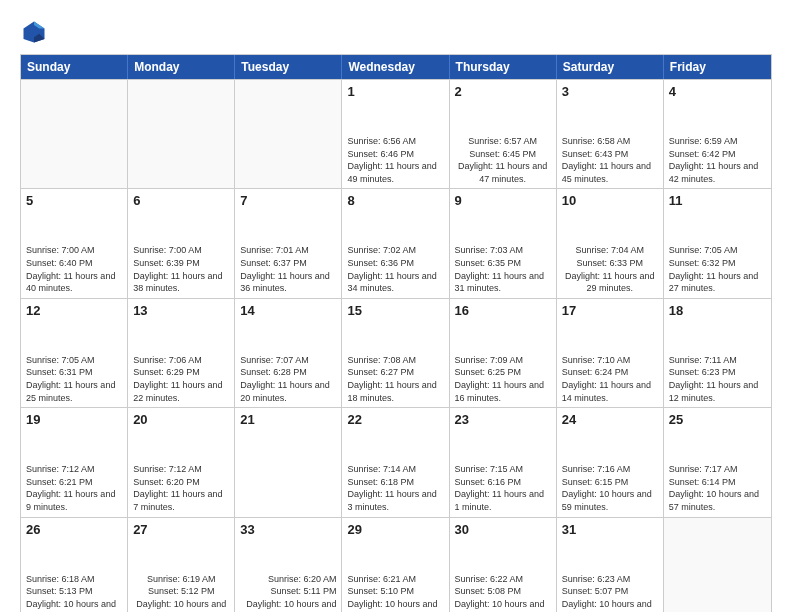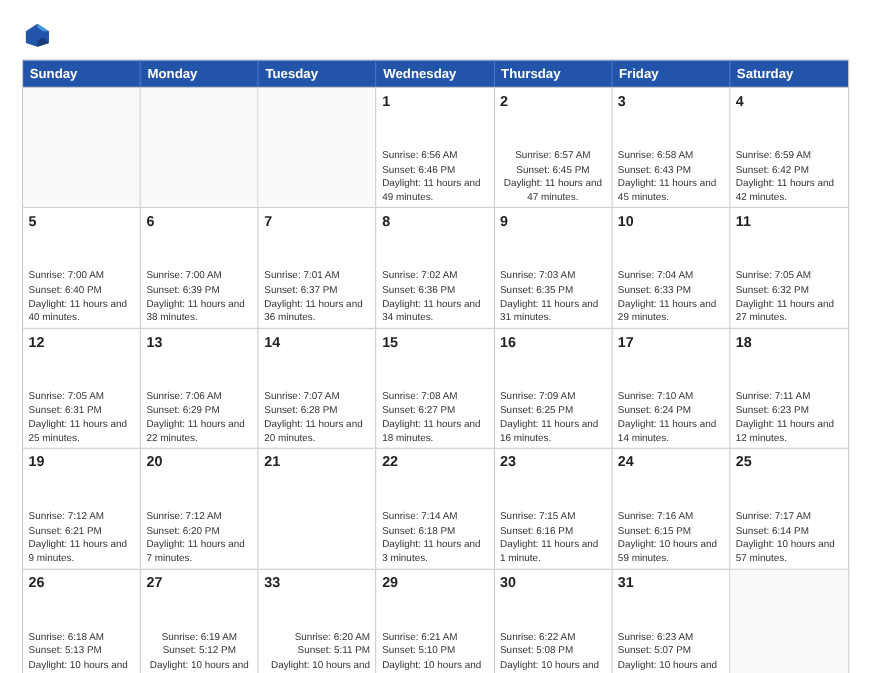--- a/index.html
+++ b/index.html
@@ -128,22 +128,22 @@
     </div>
   </div>
 
   <div class="calendar">
     <div class="cal-header-row">
     <div class="cal-header-cell">Sunday</div>
         <div class="cal-header-cell">Monday</div>
         <div class="cal-header-cell">Tuesday</div>
         <div class="cal-header-cell">Wednesday</div>
         <div class="cal-header-cell">Thursday</div>
+        <div class="cal-header-cell">Saturday</div>
         <div class="cal-header-cell">Friday</div>
-        <div class="cal-header-cell">Saturday</div>
       </div>
     <div class="cal-body">
     <div class="cal-row">
           <div class="cal-cell empty"></div>
           <div class="cal-cell empty"></div>
           <div class="cal-cell empty"></div>
           <div class="cal-cell">
             <span class="day-num">1</span>
             <div class="cell-info" style="white-space: pre-line;">Sunrise: 6:56 AM
 Sunset: 6:46 PM
@@ -194,21 +194,21 @@
 Daylight: 11 hours and 34 minutes.</div>
           </div>
           <div class="cal-cell">
             <span class="day-num">9</span>
             <div class="cell-info" style="white-space: pre-line;">Sunrise: 7:03 AM
 Sunset: 6:35 PM
 Daylight: 11 hours and 31 minutes.</div>
           </div>
           <div class="cal-cell">
             <span class="day-num">10</span>
-            <div class="cell-info" style="white-space: pre-line;">Sunrise: 7:04 AM
+            <div class="cell-info" style="white-space: pre-line; text-align: center;">Sunrise: 7:04 AM
 Sunset: 6:33 PM
 Daylight: 11 hours and 29 minutes.</div>
           </div>
           <div class="cal-cell">
             <span class="day-num">11</span>
             <div class="cell-info" style="white-space: pre-line;">Sunrise: 7:05 AM
 Sunset: 6:32 PM
 Daylight: 11 hours and 27 minutes.</div>
           </div>
         </div>

